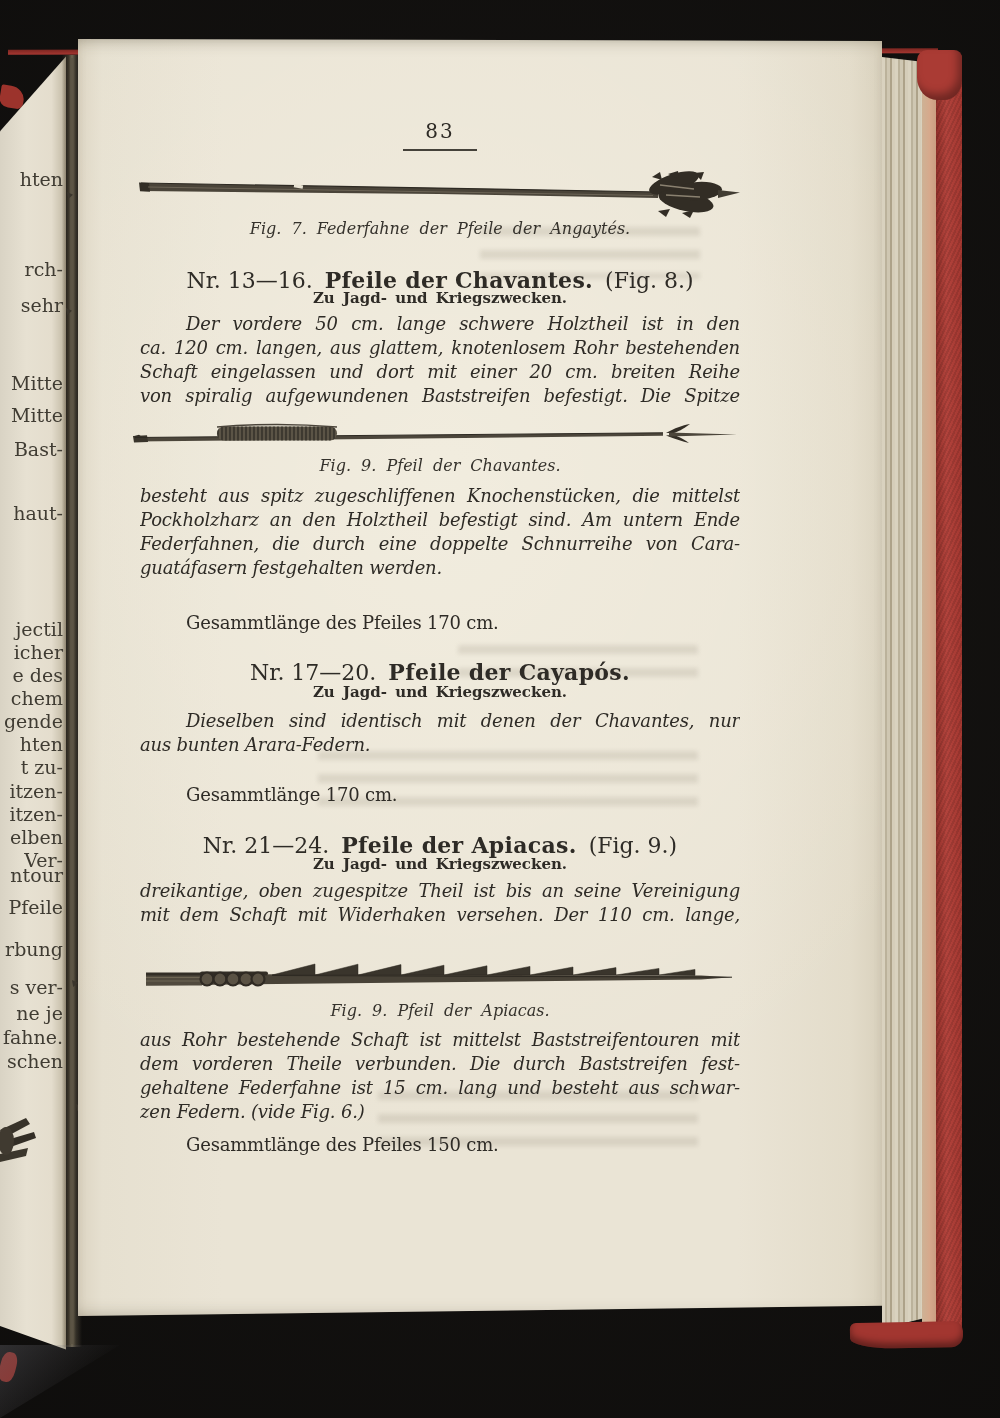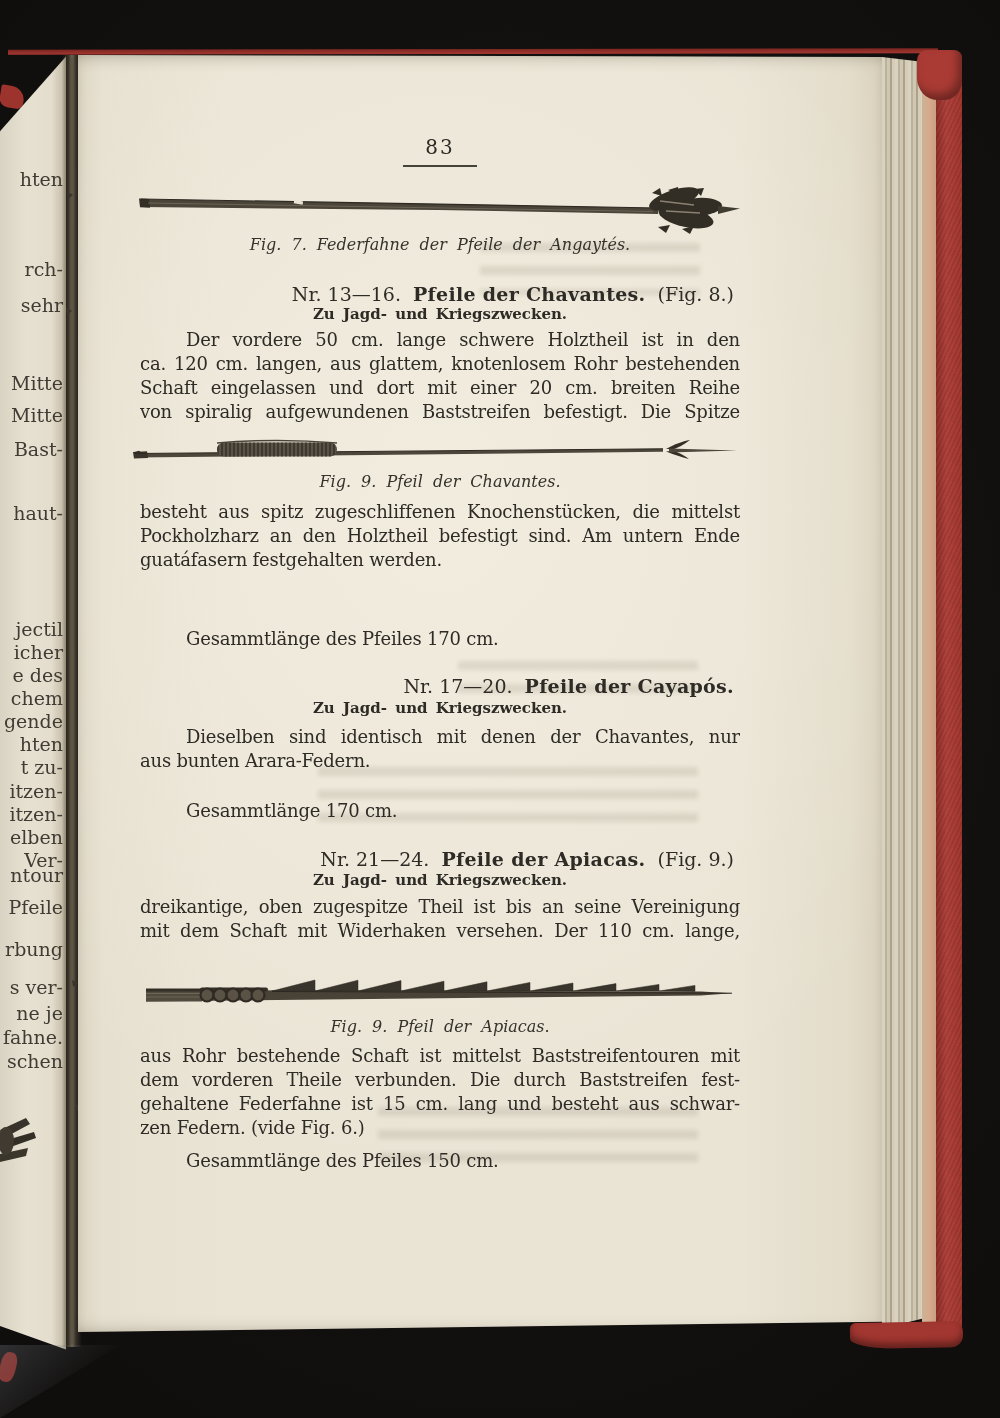--- a/index.html
+++ b/index.html
@@ -34,40 +34,40 @@
                repeating-linear-gradient(115deg, rgba(0,0,0,.10) 0 2px, rgba(0,0,0,0) 2px 4px);
     background-blend-mode:multiply;}
   .red-corner-top{position:absolute;left:917px;top:50px;width:45px;height:50px;background:#aa3b34;
     border-radius:10px 8px 40% 45%;box-shadow:inset -4px -6px 8px rgba(0,0,0,.35);}
   .red-corner-bottom{position:absolute;left:850px;top:1322px;width:113px;height:26px;background:#a23630;
     border-radius:6px 10px 12px 40%;transform:rotate(-1deg);box-shadow:inset 0 -5px 7px rgba(0,0,0,.4);}
   .table-reflection{position:absolute;left:0;top:1345px;width:120px;height:73px;
     background:linear-gradient(135deg, rgba(110,110,118,.35), rgba(0,0,0,0) 65%);
     clip-path:polygon(0 0,100% 0,0 100%);}
   
-  .page{position:absolute;left:78px;top:55px;width:804px;height:1277px;
+  .page{position:absolute;left:78px;top:39px;width:804px;height:1277px;
     background:
       radial-gradient(120% 90% at 45% 35%, rgba(255,252,240,.35) 0%, rgba(255,252,240,0) 60%),
       linear-gradient(to right,#dcd4c2 0,#e6e0d0 3%,#eae4d5 18%,#eae4d5 82%,#e3dcca 96%,#d9d1bd 100%);
     clip-path:polygon(0 0,100% 0.15%,100% 99.2%,0 100%);
     box-shadow:inset 0 10px 16px -10px rgba(80,70,50,.45), inset 0 -10px 16px -10px rgba(80,70,50,.35);}
   .ghost{position:absolute;border-radius:3px;filter:blur(2px);
     background:repeating-linear-gradient(180deg, rgba(115,106,88,.15) 0 9px, rgba(115,106,88,0) 9px 23px);}
   .pagenum{position:absolute;left:62px;top:80px;width:600px;text-align:center;
     font-size:20px;letter-spacing:2px;color:#2e2b26;}
   .pagenum-rule{position:absolute;left:325px;top:110px;width:74px;height:2px;background:#45423a;}
   .fig{position:absolute;}
   .caption{position:absolute;left:62px;width:600px;text-align:center;font-style:italic;
     font-size:16px;color:#35322c;word-spacing:5px;}
-  .heading{position:absolute;left:62px;width:600px;text-align:right;font-size:19px;color:#2e2b26;}
+  .heading{position:absolute;left:62px;width:600px;text-align:center;font-size:22px;color:#2e2b26;}
   .heading span,.heading b{margin:0 6px;}
   .heading b{font-weight:700;letter-spacing:.3px;}
   .subheading{position:absolute;left:62px;width:600px;text-align:center;
     font-size:15px;font-weight:700;color:#2e2b26;word-spacing:3px;}
-  .para{position:absolute;left:62px;width:600px;}
+  .para{position:absolute;left:62px;width:600px;font-style:italic;}
   .line{height:24px;line-height:24px;font-size:18px;color:#2e2b26;letter-spacing:-.2px;
     text-align:justify;text-align-last:justify;overflow:hidden;box-sizing:border-box;}
   .line.last{text-align-last:left;}
   .line.indent{padding-left:46px;}
   .lennote{position:absolute;left:62px;width:600px;padding-left:46px;box-sizing:border-box;
     font-size:18px;line-height:24px;color:#2e2b26;letter-spacing:-.2px;}
 </style>
 </head>
 <body>
 
@@ -176,20 +176,21 @@
       <path d="M84 8 Q144 3 204 8" stroke="#4a443a" stroke-width="1.5" fill="none"></path>
       <path d="M533 14 C542 9 549 6.5 557 5 C549 11 545 12.5 541 14 Z" fill="#332e26"></path>
       <path d="M533 16.5 C542 20 550 22.5 556 24 C548 18.5 544 17 540 15.8 Z" fill="#332e26"></path>
       <path d="M536 13.6 L604 15.4 L536 17.4 Z" fill="#4c463b"></path>
     </svg>
     <div class="caption" style="top:417px">Fig. 9.  Pfeil der Chavantes.</div>
 
     <div class="para" style="top:445px">
       <div class="line">besteht aus spitz zugeschliffenen Knochenstücken, die mittelst</div>
       <div class="line">Pockholzharz an den Holztheil befestigt sind. Am untern Ende</div>
+      <div class="line">Federfahnen, die durch eine doppelte Schnurreihe von Cara-</div>
       <div class="line last">guatáfasern festgehalten werden.</div>
     </div>
     <div class="lennote" style="top:572px">Gesammtlänge des Pfeiles 170 cm.</div>
 
     <div class="heading" style="top:620px">
       <span>Nr. 17—20.</span><b>Pfeile der Cayapós.</b>
     </div>
     <div class="subheading" style="top:644px">Zu Jagd- und Kriegszwecken.</div>
     <div class="para" style="top:670px">
       <div class="line indent">Dieselben sind identisch mit denen der Chavantes, nur</div>

